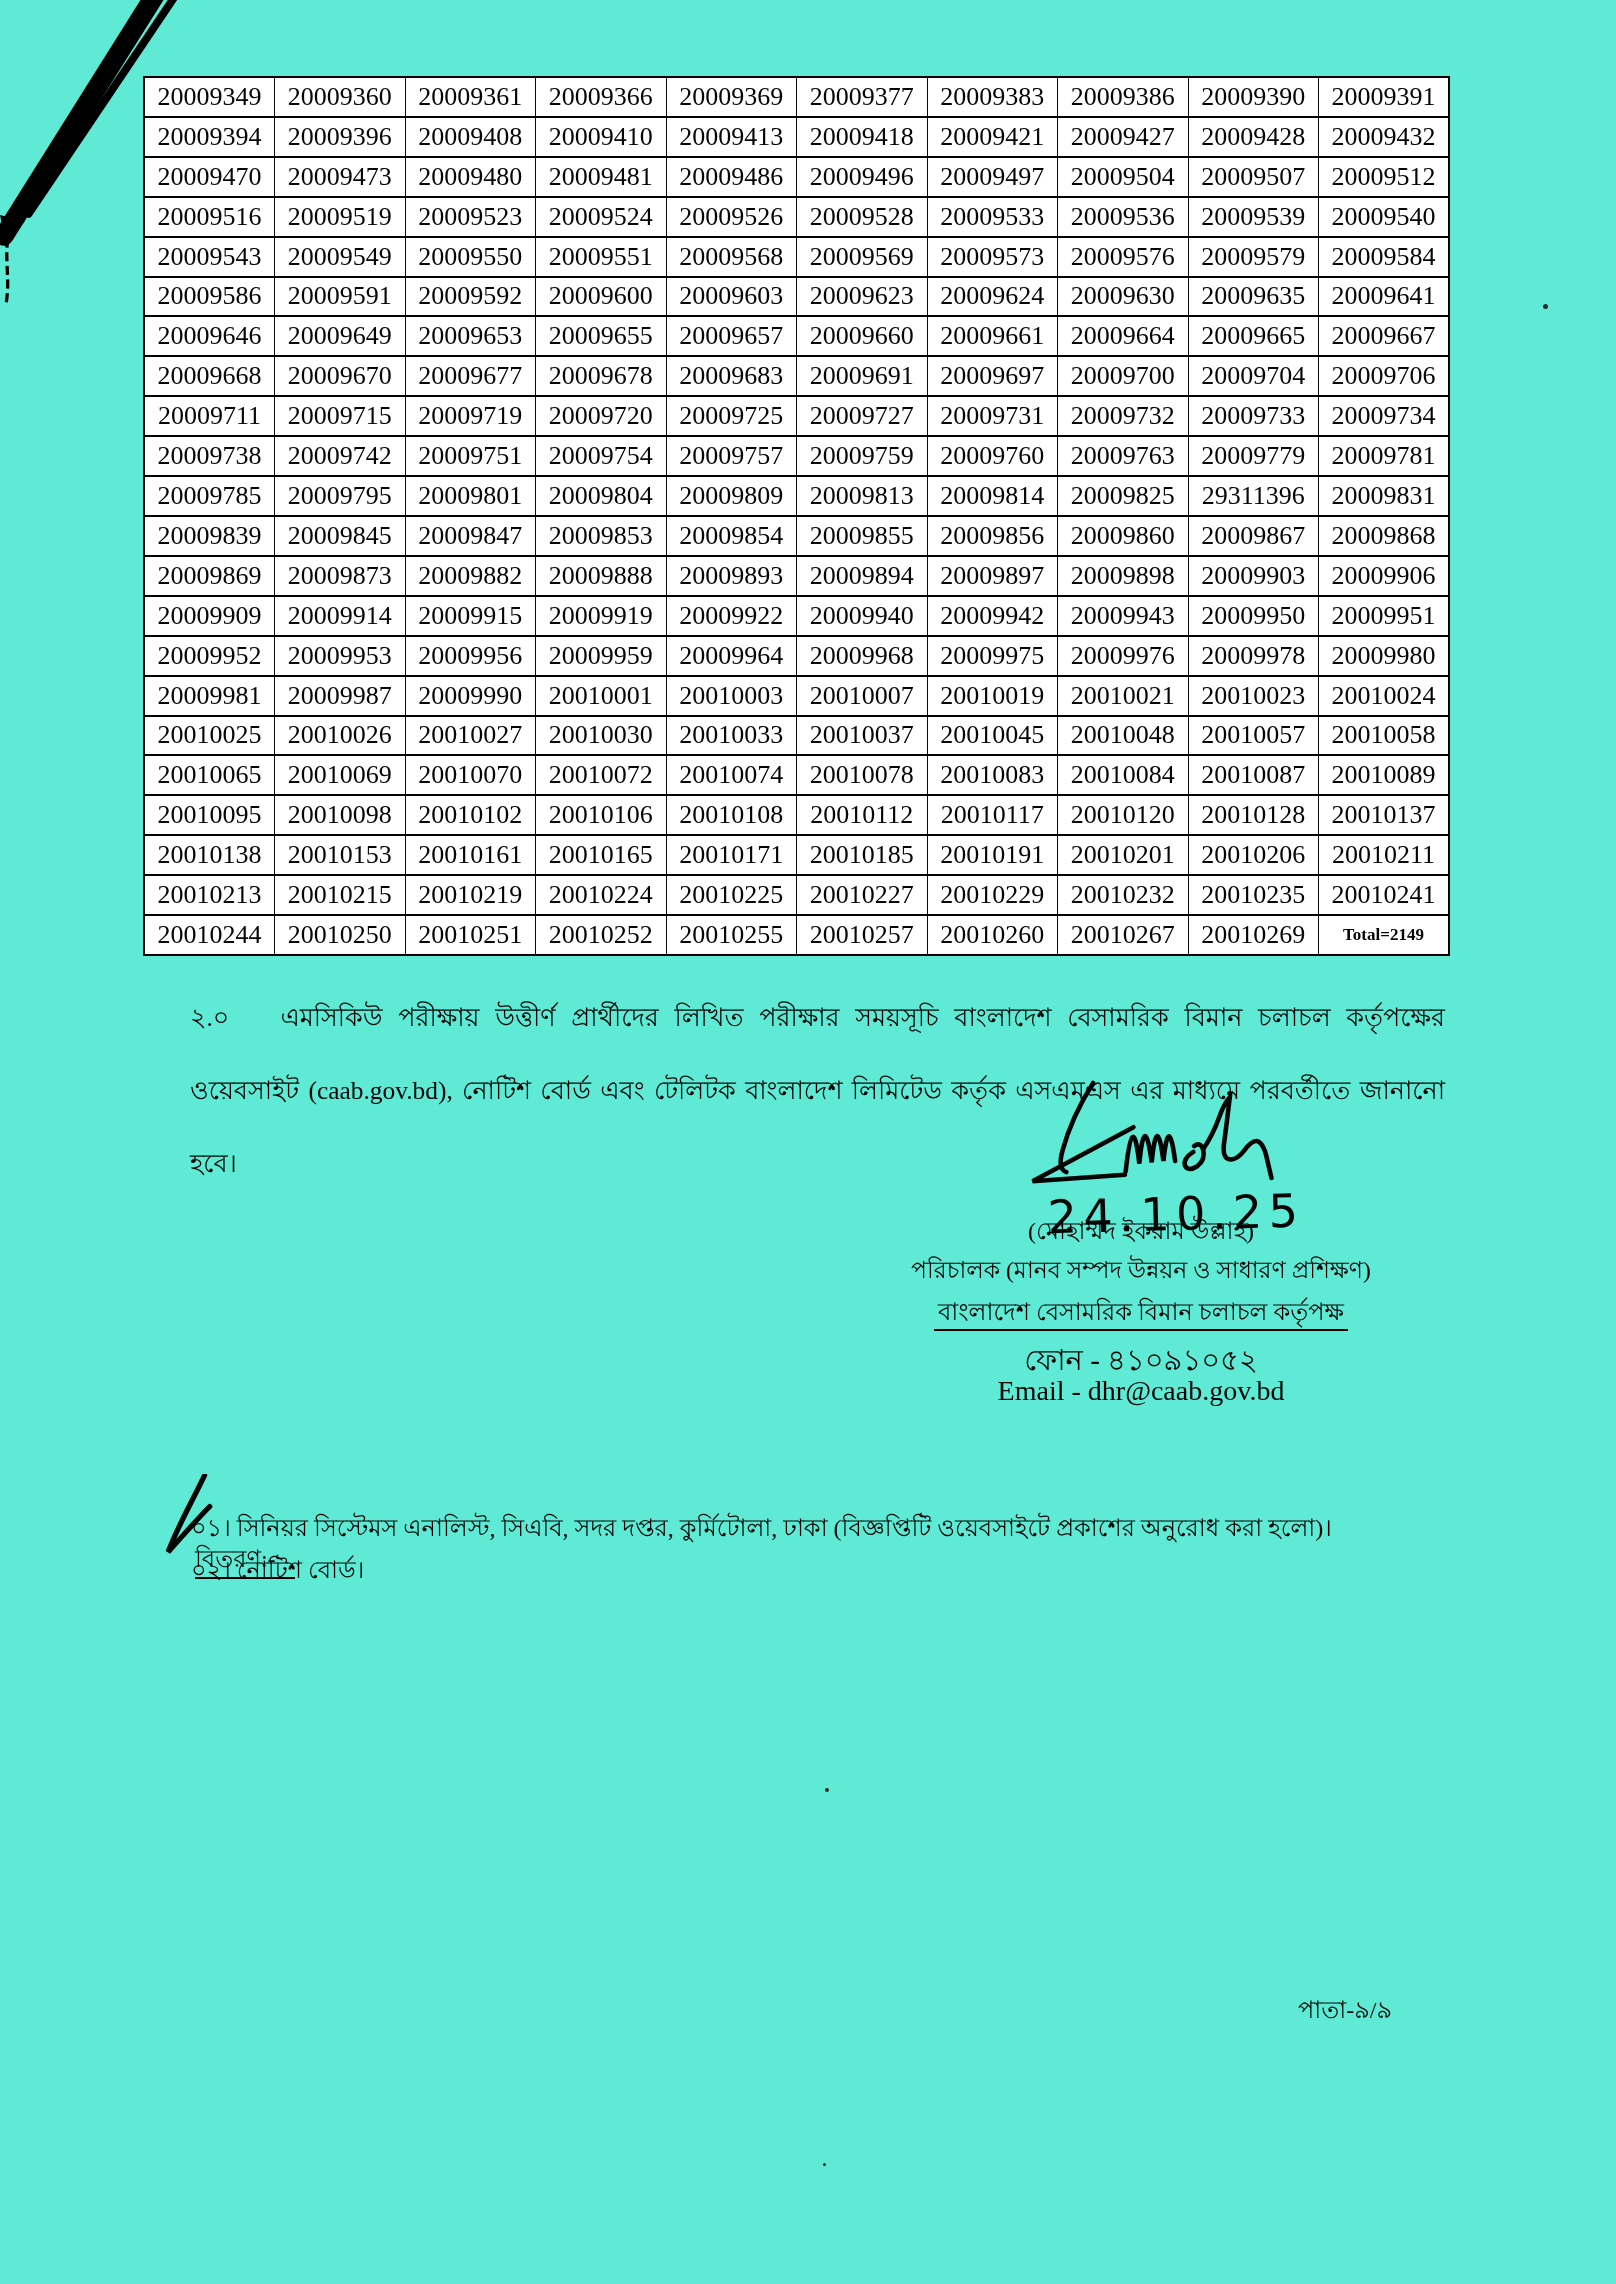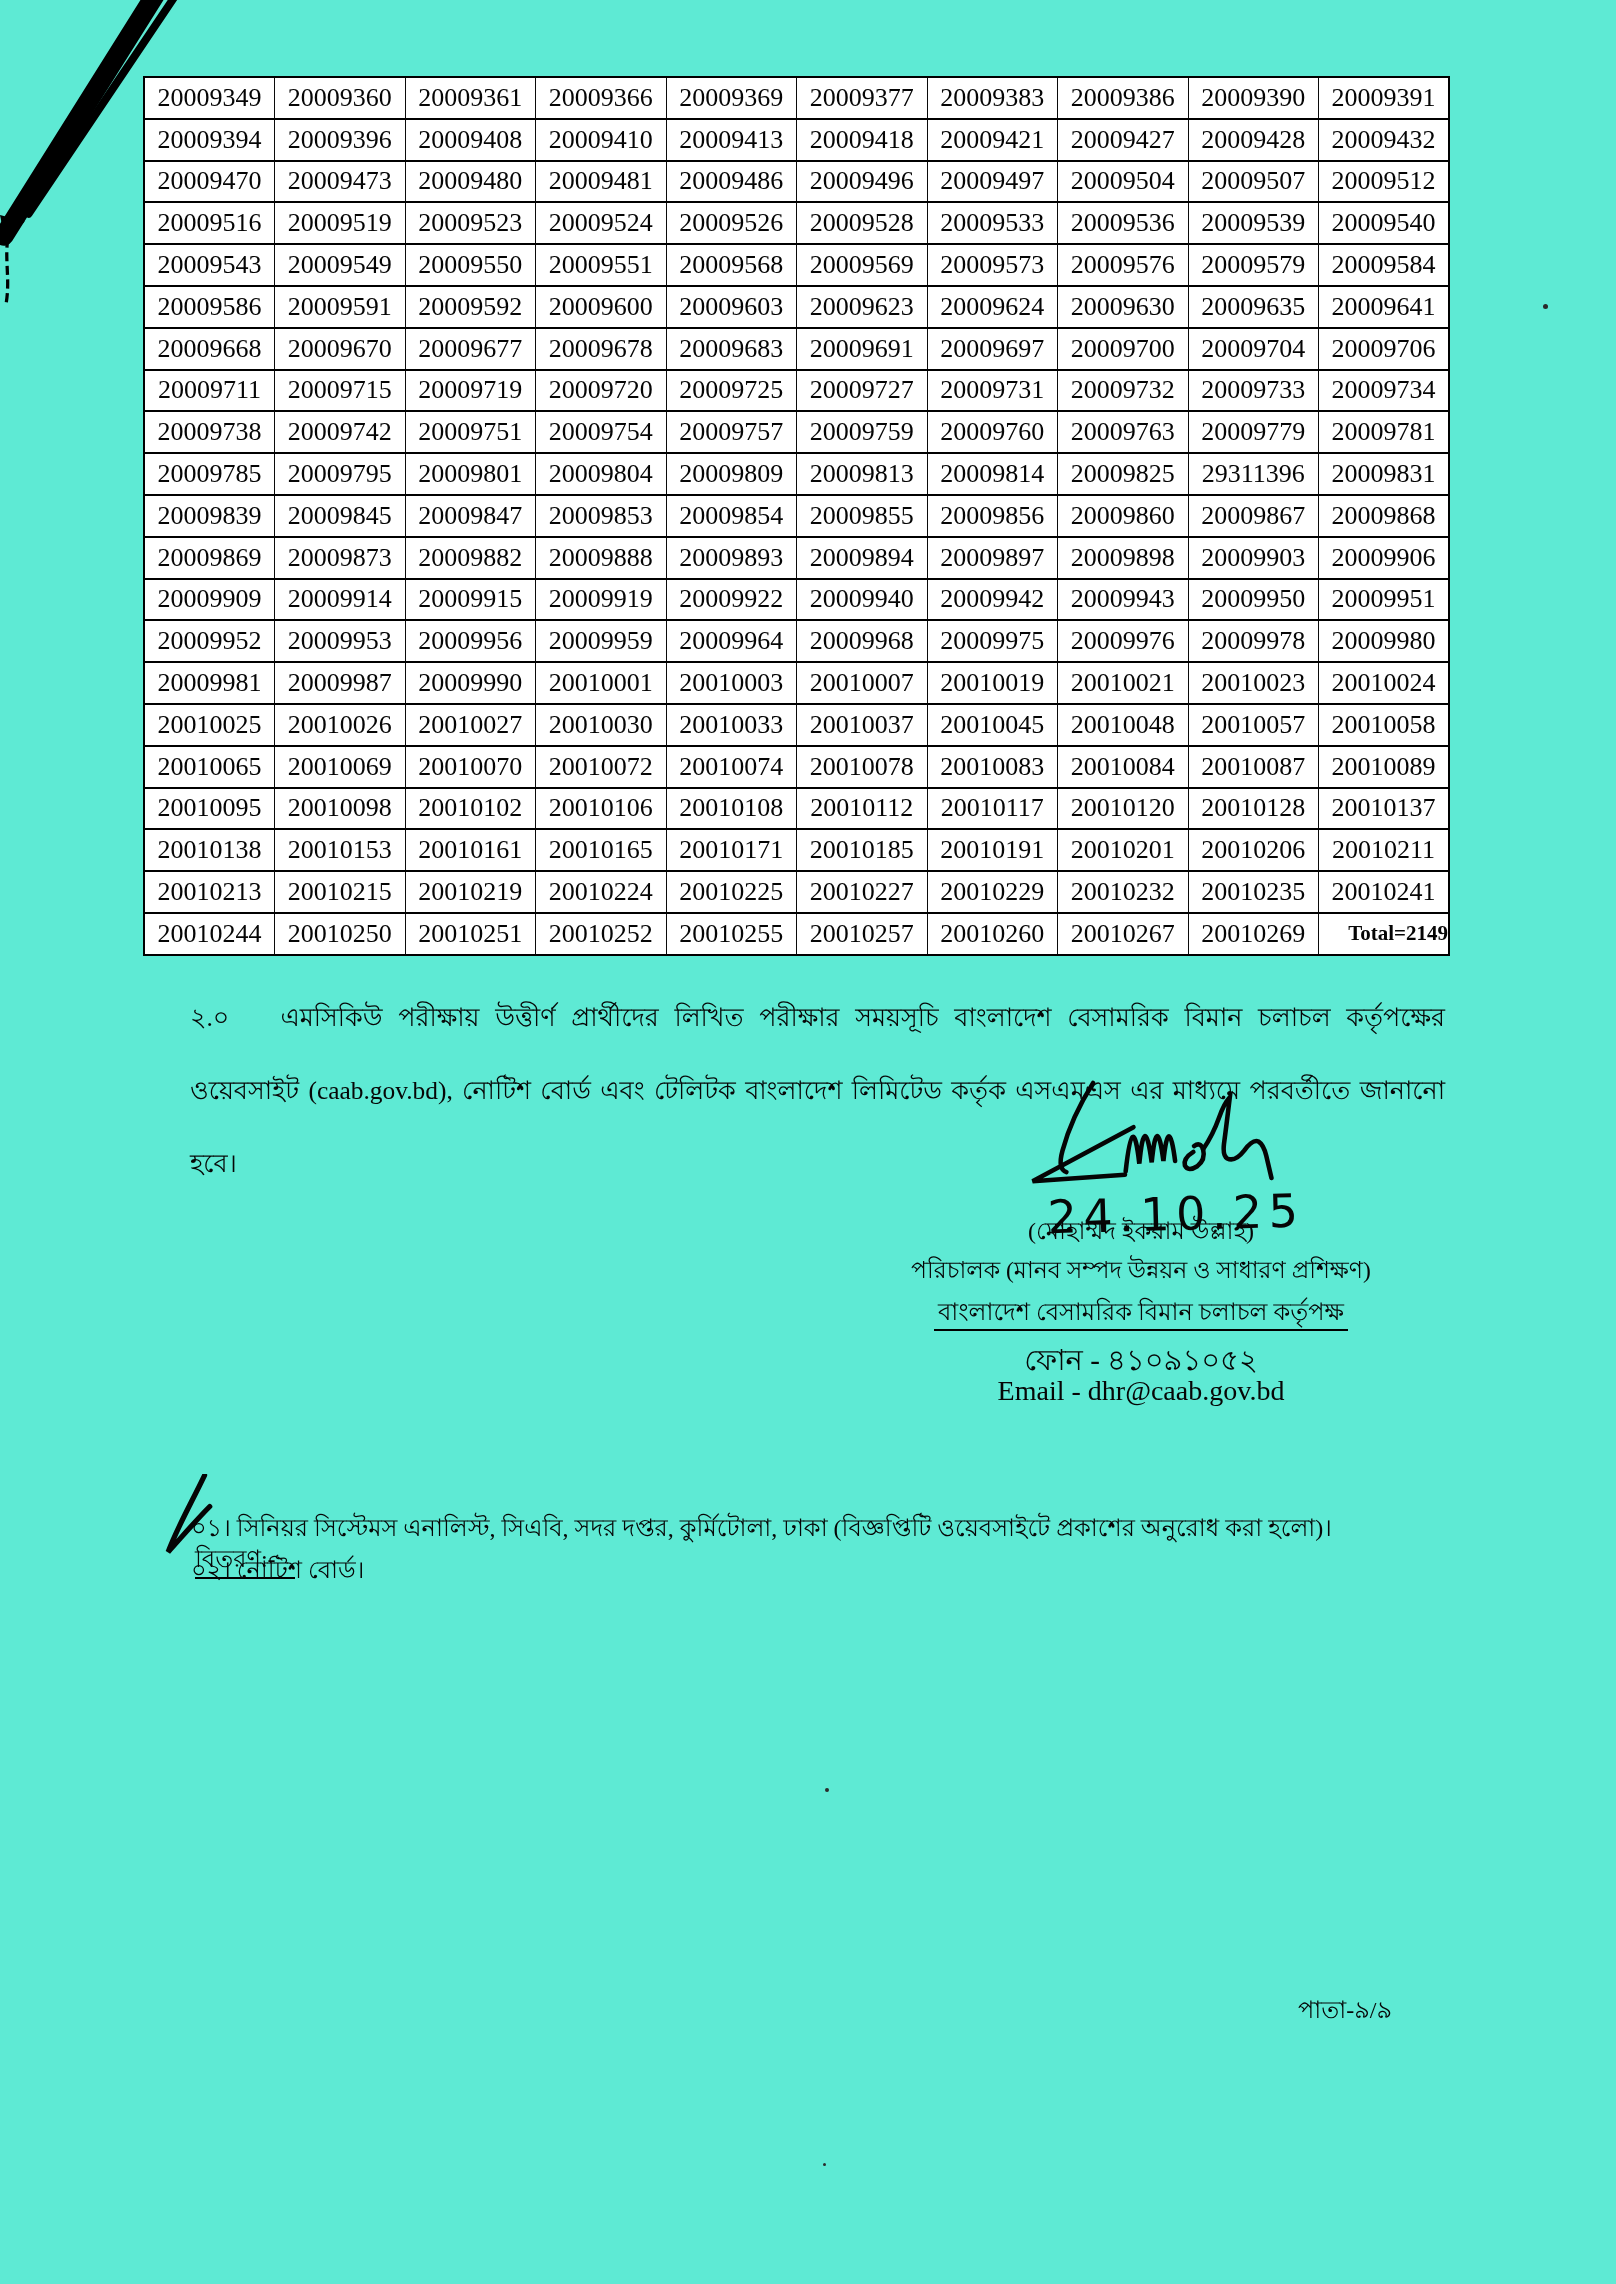--- a/index.html
+++ b/index.html
@@ -27,22 +27,21 @@
     text-align:center;vertical-align:middle;
     font-size:26px;
     font-family:"Liberation Serif", serif;
     padding:0;
     white-space:nowrap;
     color:#050505;
   }
   .rolls tr{height:38px;}
   .rolls td.total{
     font-weight:bold;
-    font-size:21px;
-    text-align:right;
+    font-size:17px;
   }
   
   .para{
     position:absolute;left:190px;top:981px;width:1255px;
     font-size:25.4px;line-height:73px;
     text-align:justify;
     color:#060606;
   }
   .para .num{margin-right:51px;}
   
@@ -167,20 +166,32 @@
           <td>20009592</td>
           <td>20009600</td>
           <td>20009603</td>
           <td>20009623</td>
           <td>20009624</td>
           <td>20009630</td>
           <td>20009635</td>
           <td>20009641</td>
         </tr>
         <tr>
+          <td>20009646</td>
+          <td>20009649</td>
+          <td>20009653</td>
+          <td>20009655</td>
+          <td>20009657</td>
+          <td>20009660</td>
+          <td>20009661</td>
+          <td>20009664</td>
+          <td>20009665</td>
+          <td>20009667</td>
+        </tr>
+        <tr>
           <td>20009668</td>
           <td>20009670</td>
           <td>20009677</td>
           <td>20009678</td>
           <td>20009683</td>
           <td>20009691</td>
           <td>20009697</td>
           <td>20009700</td>
           <td>20009704</td>
           <td>20009706</td>

